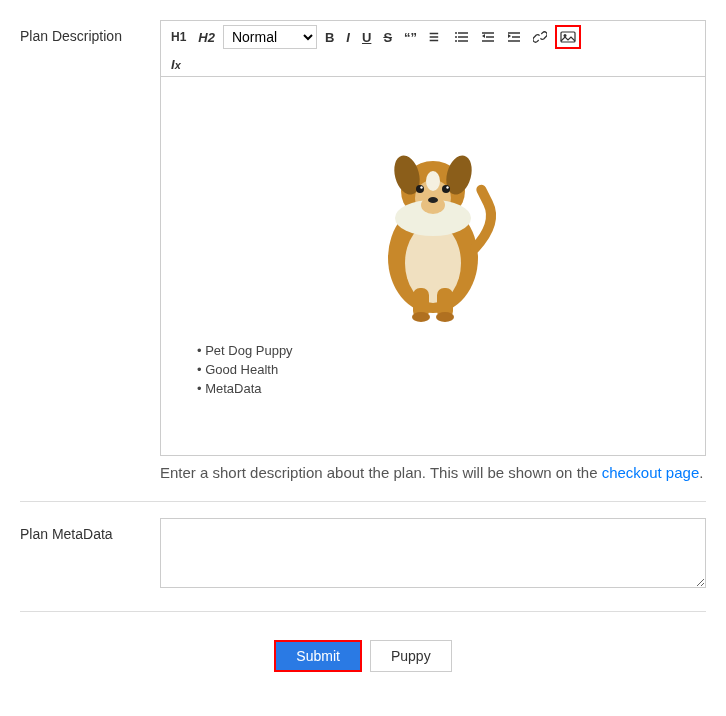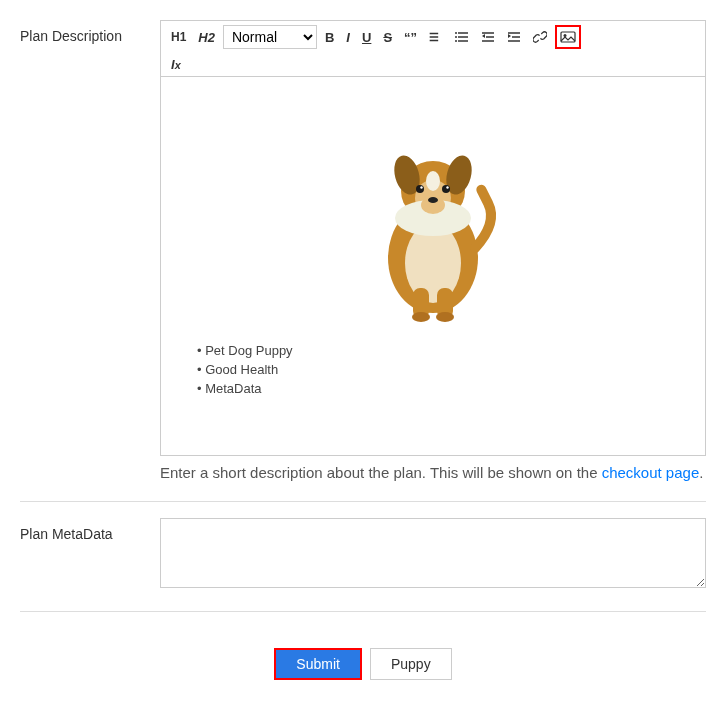--- a/index.html
+++ b/index.html
@@ -147,21 +147,21 @@
       border: none;
       border-top: 1px solid #ddd;
       margin: 16px 0;
     }
 
     
     .buttons-row {
       display: flex;
       justify-content: center;
       gap: 8px;
-      margin-top: 36px;
+      margin-top: 28px;
     }
 
     .btn-submit {
       background: #2a7ae4;
       color: #fff;
       border: 2px solid red;
       padding: 6px 20px;
       font-size: 14px;
       cursor: pointer;
       font-weight: normal;

